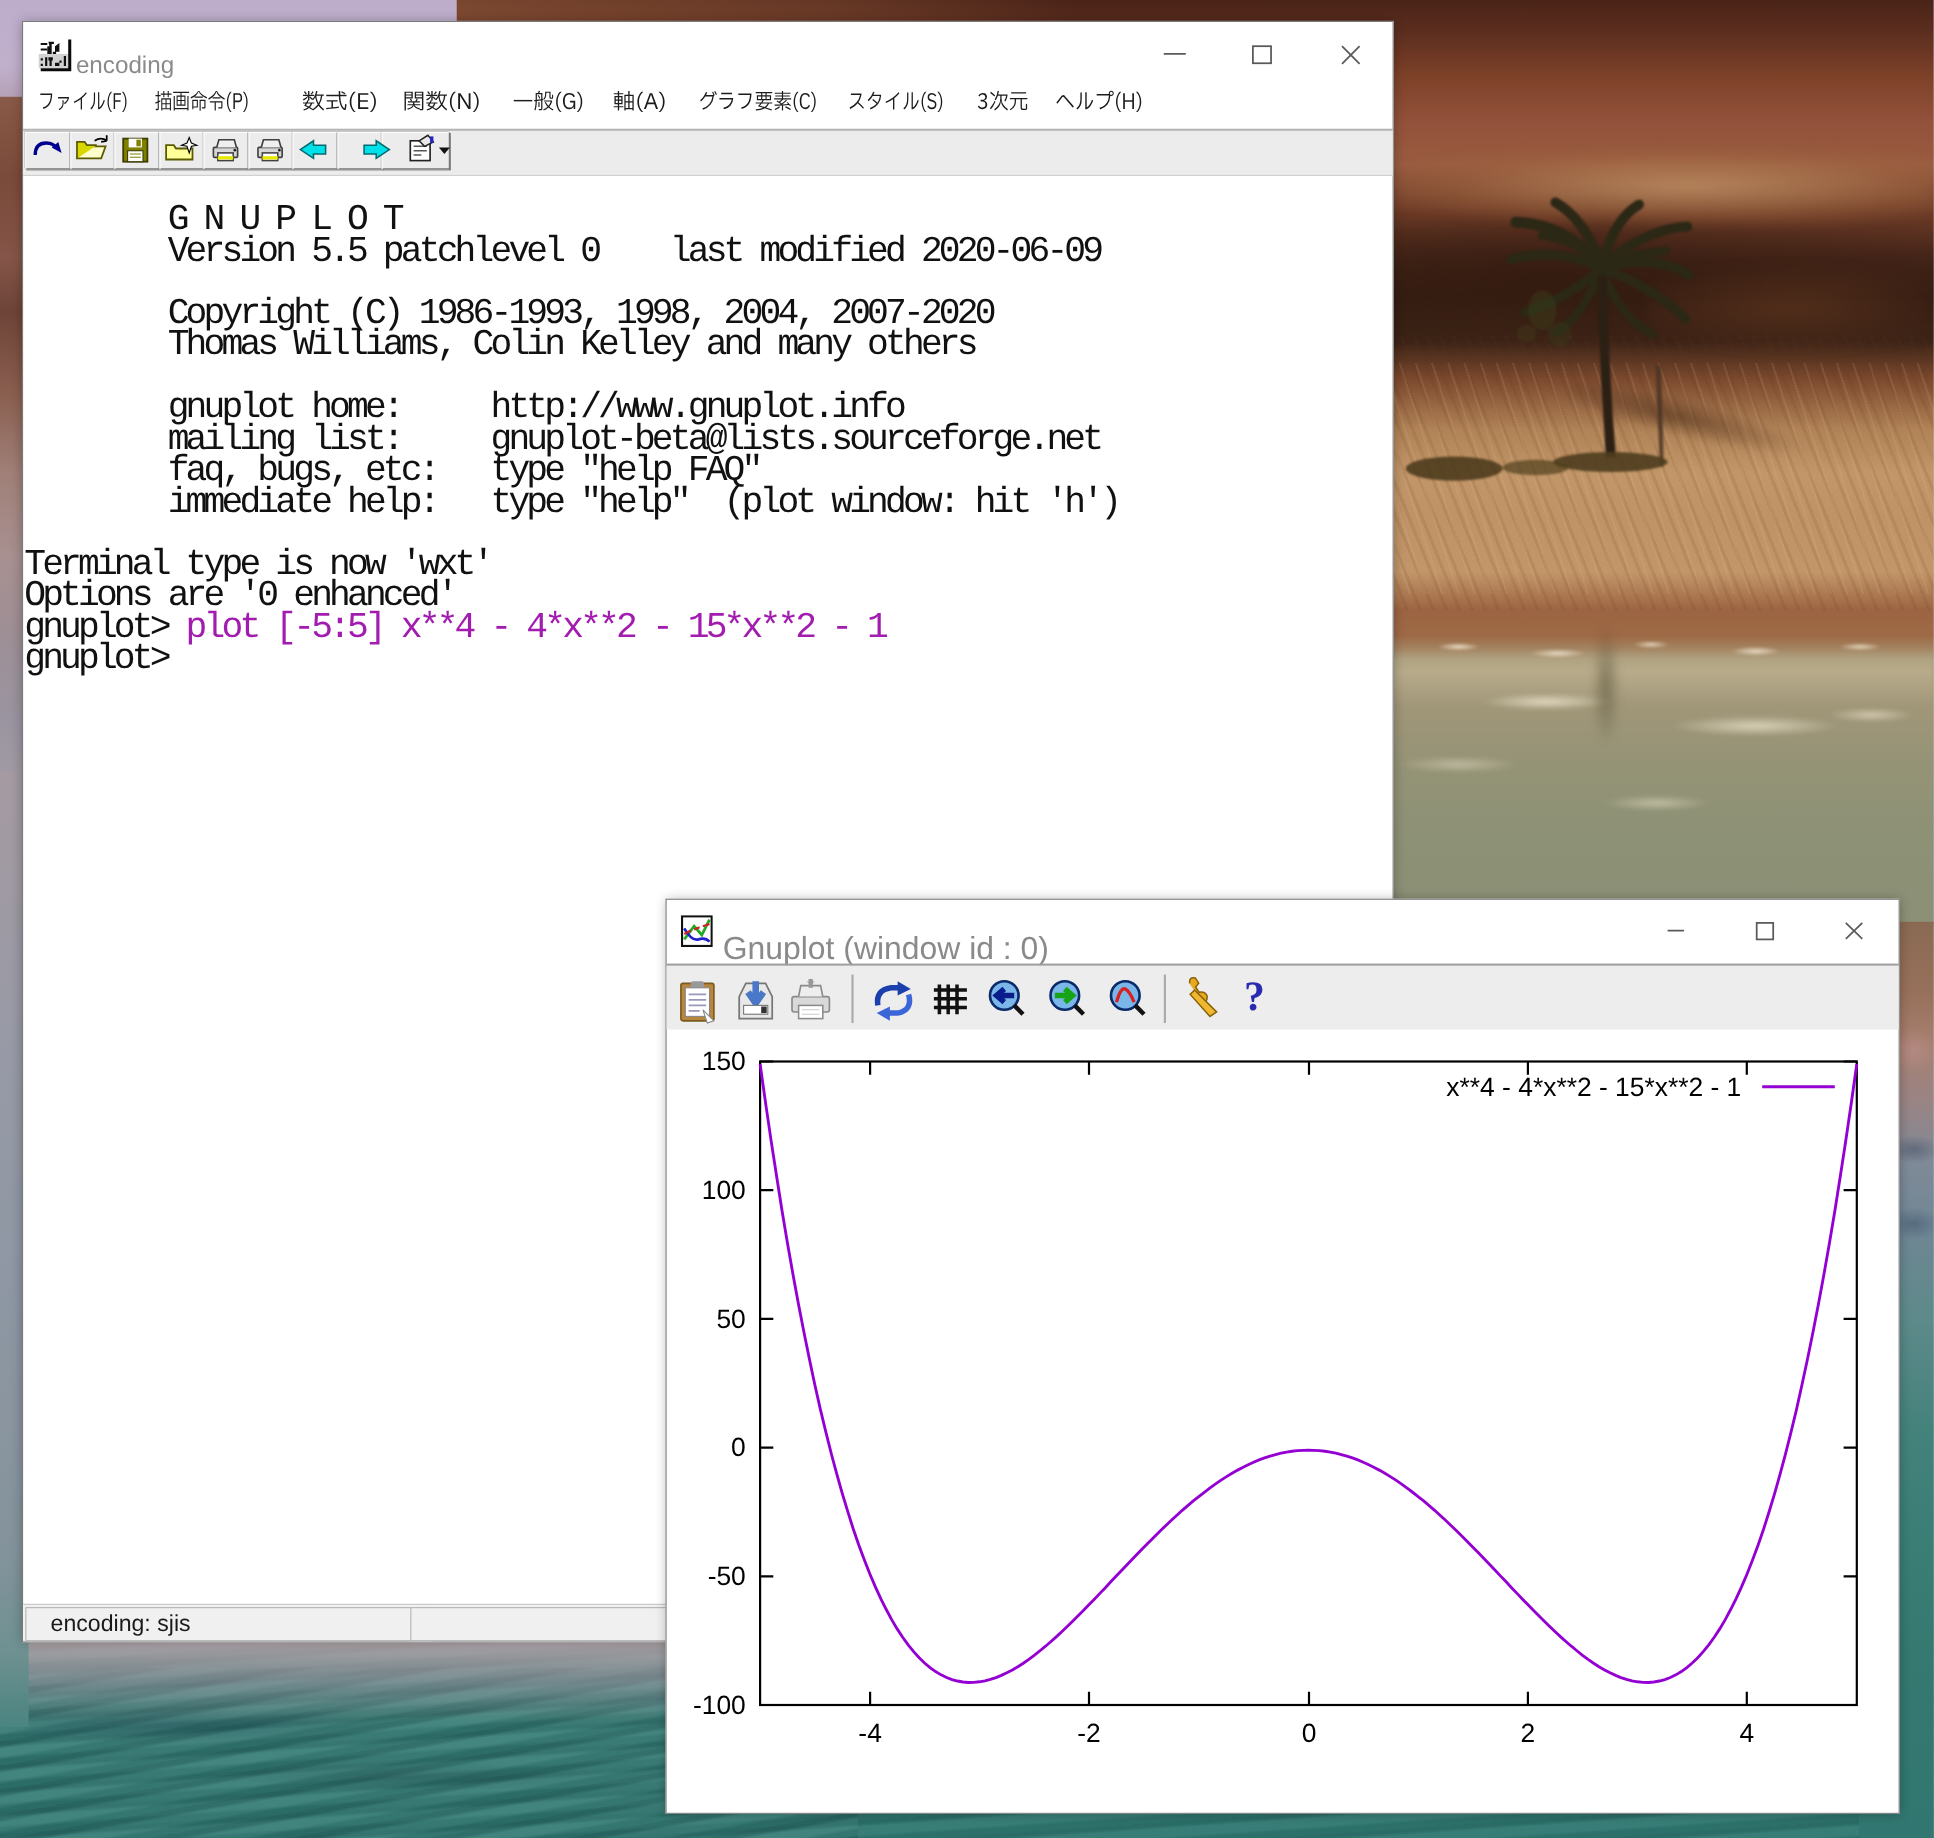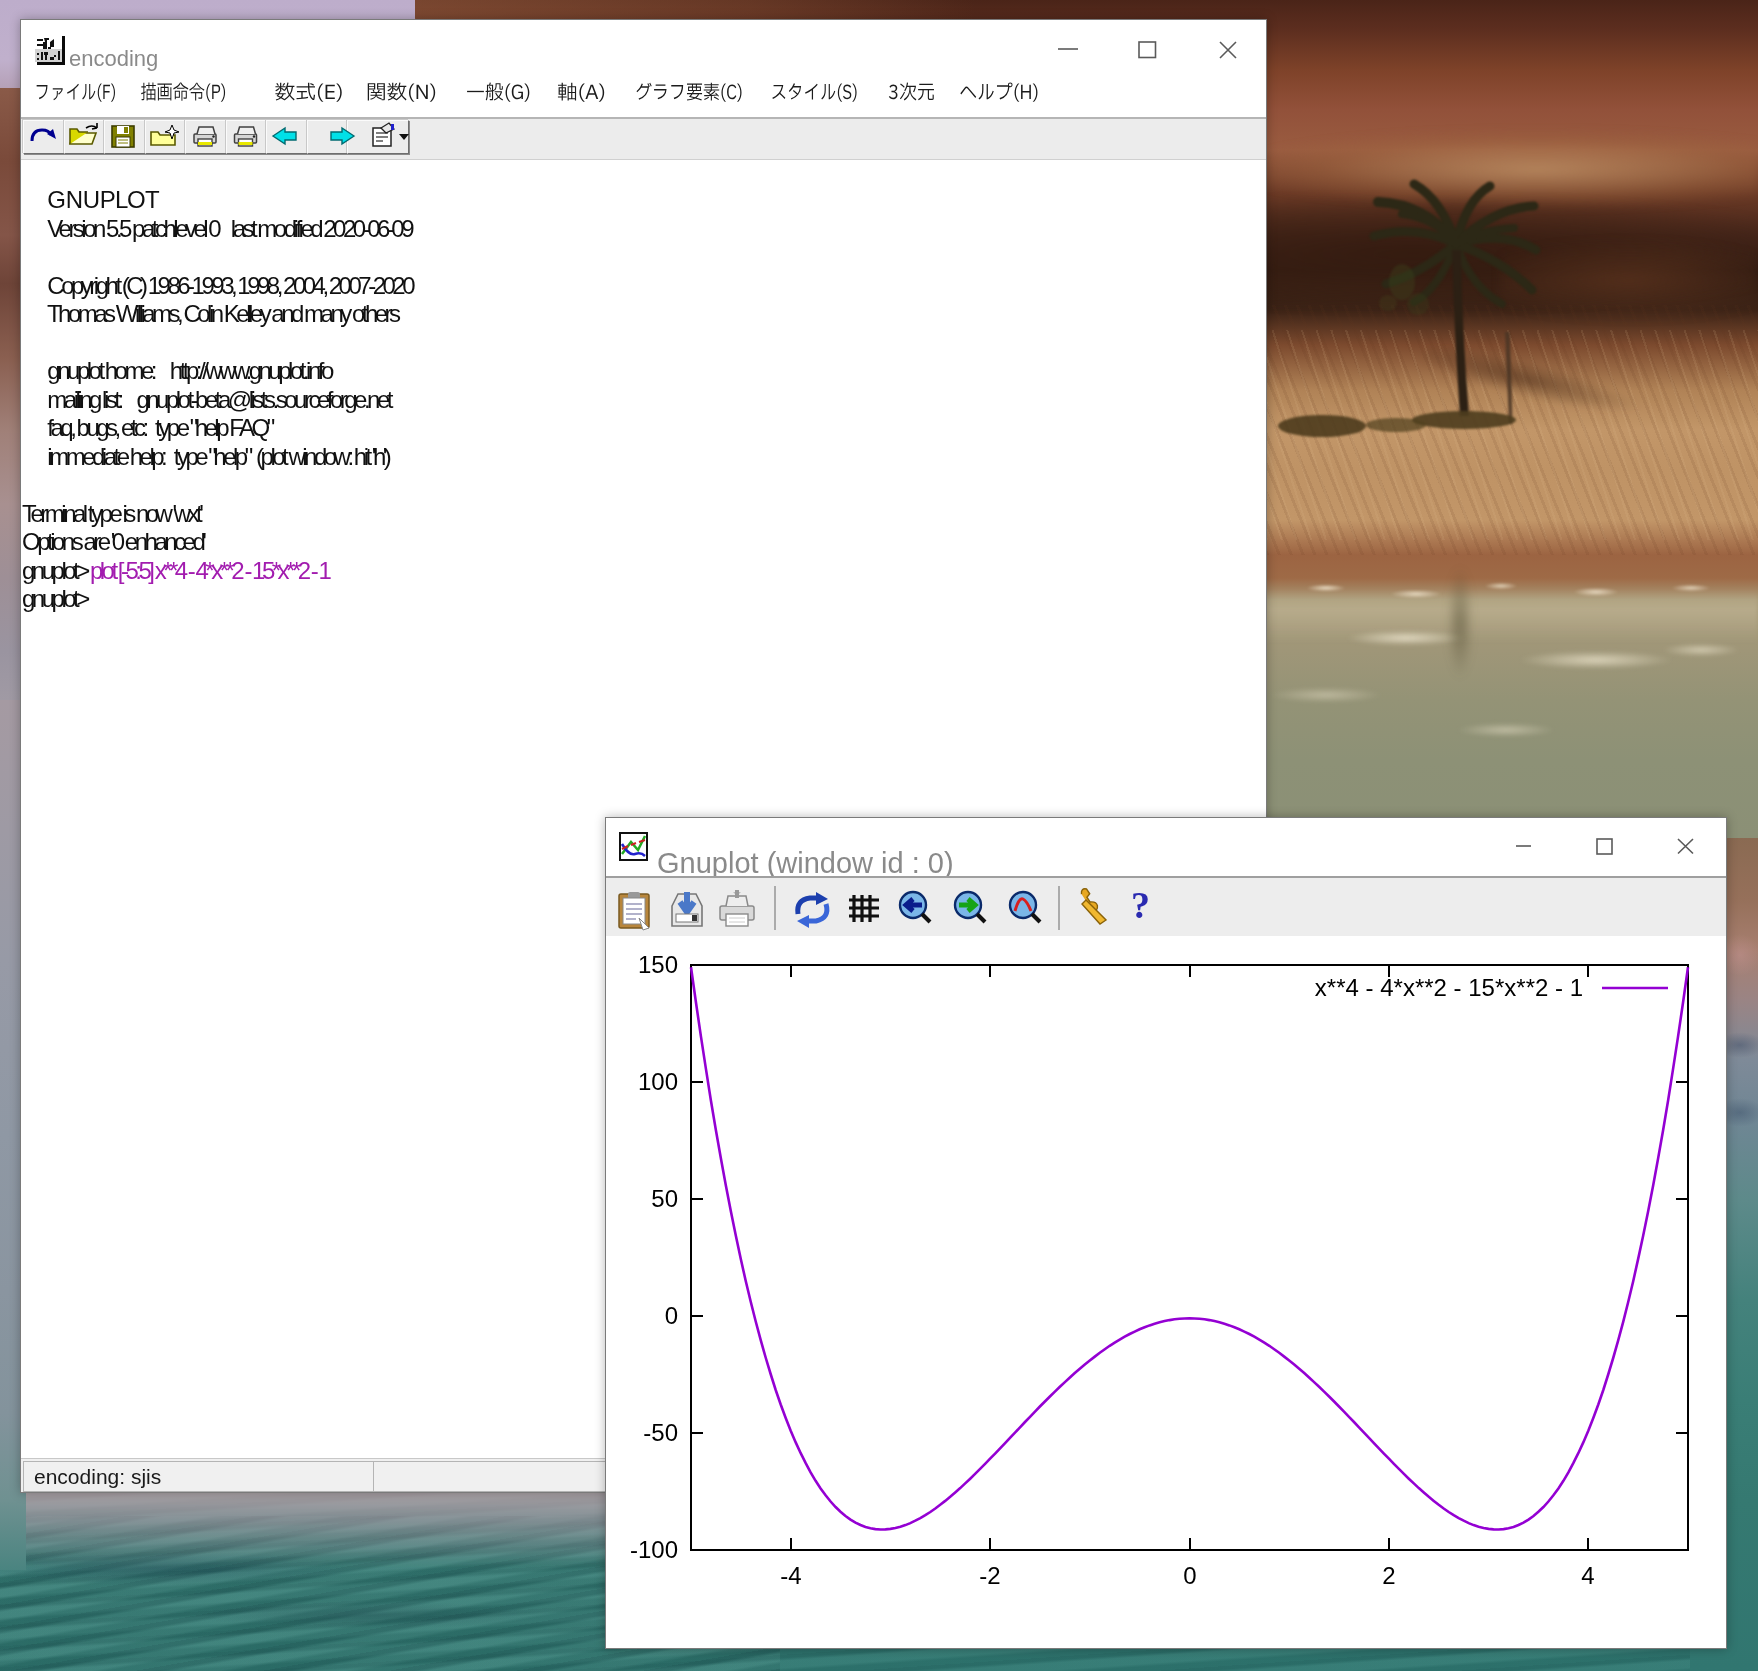--- a/index.html
+++ b/index.html
@@ -1,18 +1,18 @@
 <!DOCTYPE html>
 <html><head><meta charset="utf-8"><style>
 html,body{margin:0;padding:0;width:1758px;height:1671px;overflow:hidden}
 #stage{position:absolute;left:0;top:0;width:1758px;height:1671px;overflow:hidden;font-family:"Liberation Sans",sans-serif}
 .abs{position:absolute}
 .win{background:#fff;border:1px solid #7a7a7a;box-shadow:0 0 10px rgba(0,0,0,.28)}
 .tbtn{position:absolute;background:#ececec;border:1px solid #6e6e6e;border-top-color:#fbfbfb;border-left-color:#fbfbfb;box-shadow:1px 1px 0 #8a8a8a,-1px -1px 0 #c8c8c8}
-.term{position:absolute;left:1px;top:166px;margin:0;font-family:Liberation Sans, sans-serif;font-size:24px;letter-spacing:-3.5px;line-height:28.5px;color:#111}
+.term{position:absolute;left:1px;top:166px;margin:0;font-family:Liberation Mono, monospace;font-size:33px;letter-spacing:-3.5px;line-height:28.5px;color:#111}
 .blue{color:#a21caf}
 .pl{font-family:"Liberation Sans",sans-serif;font-size:24px;fill:#000}
 </style></head><body>
 <div id="stage">
 
 <div class="abs" style="left:0;top:0;width:1758px;height:1671px;background:
  linear-gradient(180deg,#bdadcb 0px,#c0b0cc 60px,#a98f9f 120px,#9c7a72 200px,#a88d86 300px,#b29a98 420px,#a49a9e 560px,#999ea6 700px,#8f9aa4 860px,#8799a0 1020px,#7b959a 1180px,#62908e 1340px,#45827e 1480px,#357a74 1560px,#2f7670 1671px);"></div>
 
 <div class="abs" style="left:0;top:1478px;width:1758px;height:193px;background:
  repeating-linear-gradient(176deg,rgba(16,54,54,.16) 0 3px,rgba(130,185,175,.10) 6px 13px,rgba(28,76,72,.14) 16px 21px);"></div>
@@ -179,21 +179,21 @@
         mailing list:     gnuplot-beta@lists.sourceforge.net
         faq, bugs, etc:   type "help FAQ"
         immediate help:   type "help"  (plot window: hit 'h')
 
 Terminal type is now 'wxt'
 Options are '0 enhanced'
 gnuplot&gt; <span class="blue">plot [-5:5] x**4 - 4*x**2 - 15*x**2 - 1</span>
 gnuplot&gt;</pre>
 
   <div class="abs" style="left:0;top:1438px;width:1245px;height:33px;background:#f0f0f0;border-top:1px solid #c8c8c8">
-     <div class="abs" style="left:2px;top:2px;width:346px;height:29px;border:1px solid #b4b4b4;background:#f0f0f0;font-size:21px;color:#1a1a1a;padding-left:10px;line-height:29px">encoding: sjis</div>
+     <div class="abs" style="left:2px;top:2px;width:346px;height:29px;border:1px solid #b4b4b4;background:#f0f0f0;font-size:21px;color:#1a1a1a;padding-left:22px;line-height:29px">encoding: sjis</div>
      <div class="abs" style="left:352px;top:2px;width:600px;height:29px;border:1px solid #b4b4b4;background:#f0f0f0"></div>
   </div>
 </div>
 <svg width="1250" height="120" viewBox="0 0 1250 120" style="position:absolute;left:0;top:0">
       <g transform="translate(34.6 99) scale(0.015444 -0.019500)">
         <path fill="#1c1c1c" d="M132 715H834Q830 515 776 372Q722 230 608 135Q495 40 313 -10L280 61Q442 106 542 183Q643 260 692 372Q742 485 753 643H132Z"></path>
       </g>
       <g transform="translate(50.0 99) scale(0.015444 -0.019500)">
         <path fill="#1c1c1c" d="M532 278Q612 317 667 370Q722 422 749 484H180V551H821V491Q793 409 729 340Q665 270 573 221ZM221 -1Q301 31 348 68Q396 104 418 154Q440 203 440 274V404H508V271Q508 150 448 72Q389 -7 256 -63Z"></path>
       </g>

